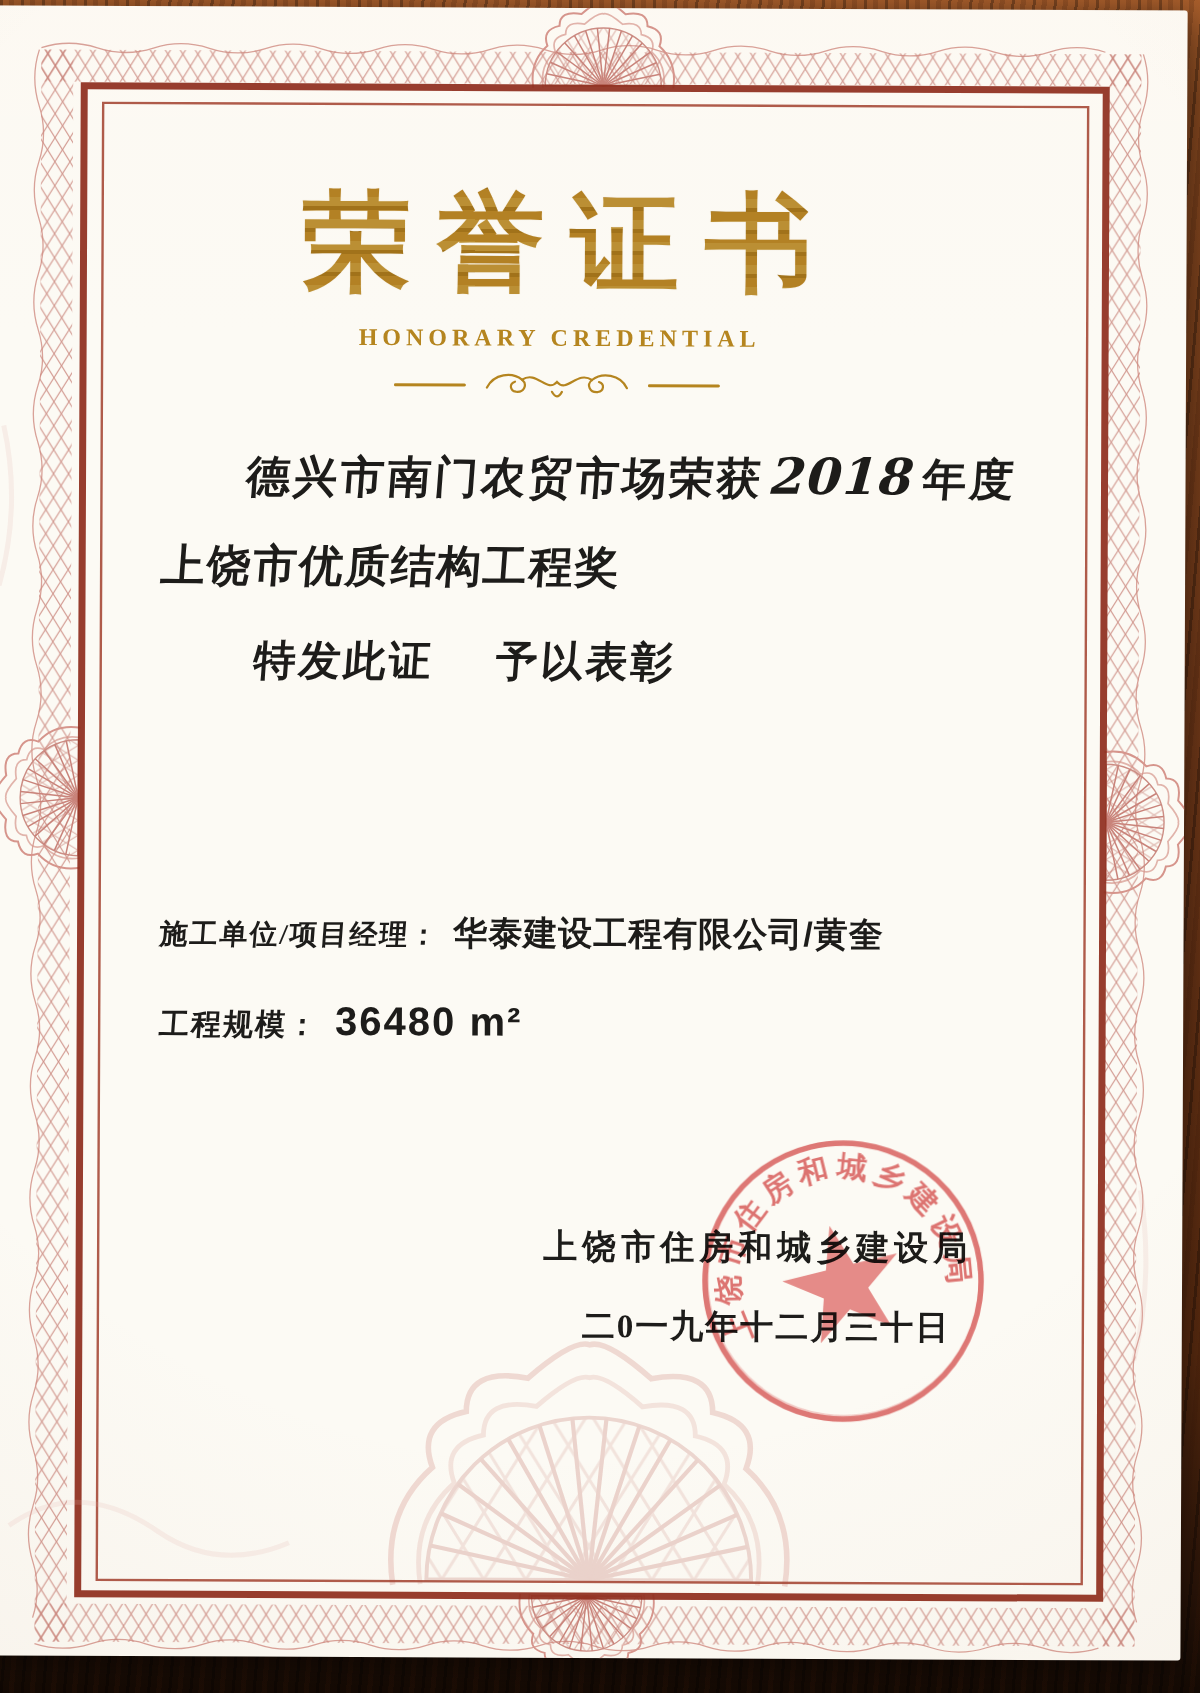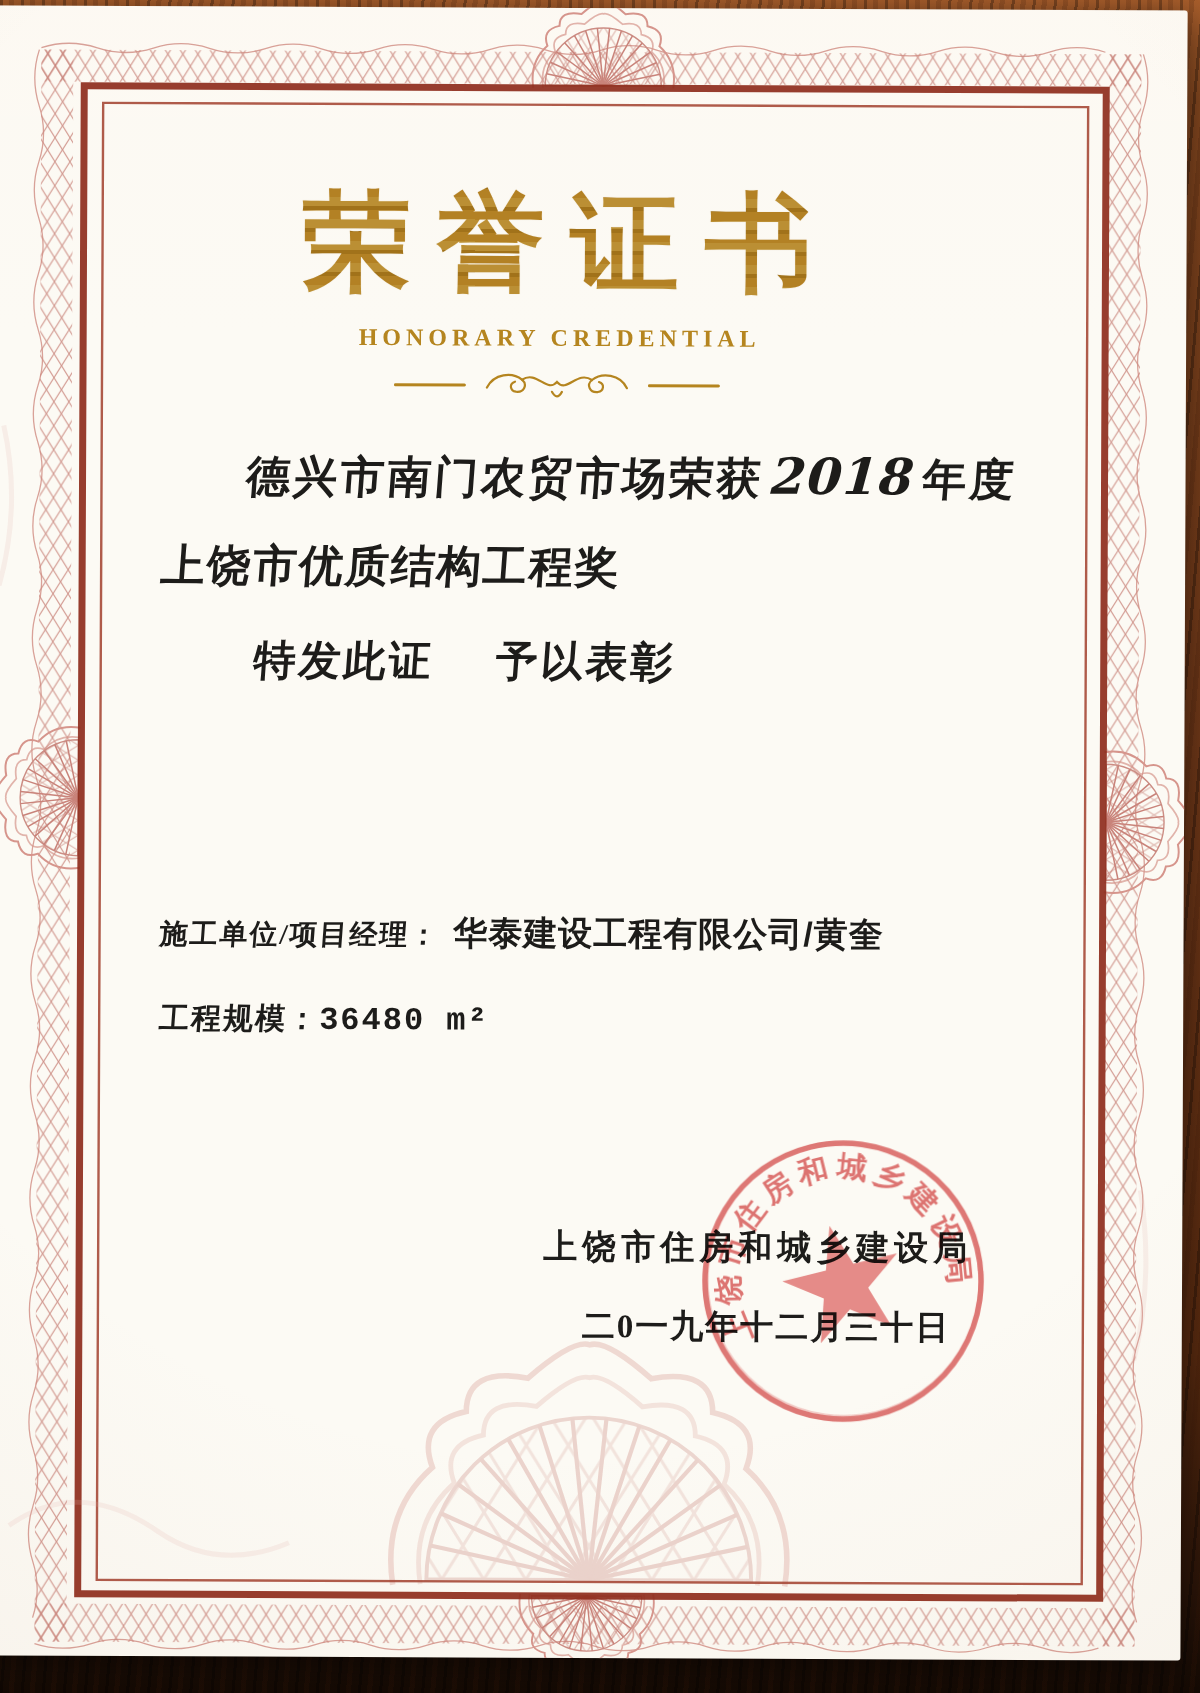--- a/index.html
+++ b/index.html
@@ -50,21 +50,21 @@
   .line2{left:168px;top:530px;font-size:44px;letter-spacing:2px;}
   .line3{left:261px;top:626px;font-size:42px;letter-spacing:3px;}
   .line3 .gap{display:inline-block;width:62px;}
 
   .field{position:absolute;display:flex;align-items:baseline;white-space:nowrap;}
   .field-label{font-size:28px;font-weight:bold;letter-spacing:2px;}
   .f1{left:168px;top:903px;}
   .f1 .field-value{font-family:"Liberation Sans","DejaVu Sans",sans-serif;font-size:34px;font-weight:600;margin-left:14px;letter-spacing:1px;}
   .f2{left:168px;top:992px;}
   .f2 .field-label{font-size:30px;}
-  .f2 .field-value{font-family:Liberation Mono, monospace;font-size:32px;font-weight:600;letter-spacing:2px;}
+  .f2 .field-value{font-family:Liberation Sans, sans-serif;font-size:40px;font-weight:600;margin-left:16px;letter-spacing:2px;}
 
   .issuer{position:absolute;left:553px;top:1216px;font-size:34px;font-weight:600;letter-spacing:5px;white-space:nowrap;}
   .cert-date{position:absolute;left:592px;top:1296px;font-size:33px;font-weight:600;letter-spacing:2px;white-space:nowrap;}
 
   .seal{
     position:absolute;left:693px;top:1112px;width:320px;height:320px;z-index:3;
     mix-blend-mode:multiply;opacity:.92;filter:blur(.4px);
     pointer-events:none;
   }
 </style>

